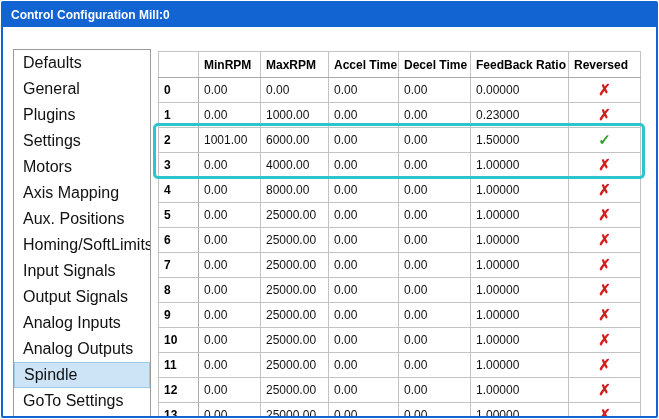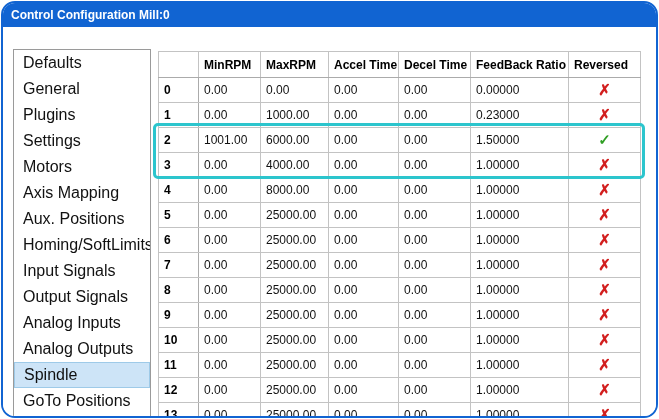--- a/index.html
+++ b/index.html
@@ -1,19 +1,19 @@
 <!DOCTYPE html>
 <html><head>
 <meta charset="utf-8">
 <style>
   * { box-sizing: border-box; margin: 0; padding: 0; }
   html, body { width: 659px; height: 419px; background: #fff; font-family: "Liberation Sans", sans-serif; }
   .page { position: relative; width: 659px; height: 419px; overflow: hidden; }
   .dialog {
-    position: absolute; inset: 1px; border: 2px solid #1164d2; border-radius: 14px;
+    position: absolute; inset: 1px; border: 2px solid #1164d2; border-radius: 2px;
     background: #ffffff; overflow: hidden;
   }
   .titlebar {
     height: 24px; background: #1164d2; color: #ffffff; display: flex; align-items: center;
     padding-left: 8px; font-size: 12px; font-weight: bold;
   }
   .content { position: absolute; top: 24px; left: 0; right: 0; bottom: 0; background: #ffffff; }
 
   
   .sidebar {
@@ -62,21 +62,21 @@
           <li>Settings</li>
           <li>Motors</li>
           <li>Axis Mapping</li>
           <li>Aux. Positions</li>
           <li>Homing/SoftLimits</li>
           <li>Input Signals</li>
           <li>Output Signals</li>
           <li>Analog Inputs</li>
           <li>Analog Outputs</li>
           <li class="selected">Spindle</li>
-          <li>GoTo Positions</li>
+          <li>GoTo Settings</li>
         </ul>
       <div class="grid-wrap">
         <table class="grid" id="grid">
           <colgroup id="grid-cols">
               <col style="width: 40px;">
               <col style="width: 62px;">
               <col style="width: 68px;">
               <col style="width: 70px;">
               <col style="width: 72px;">
               <col style="width: 98px;">

